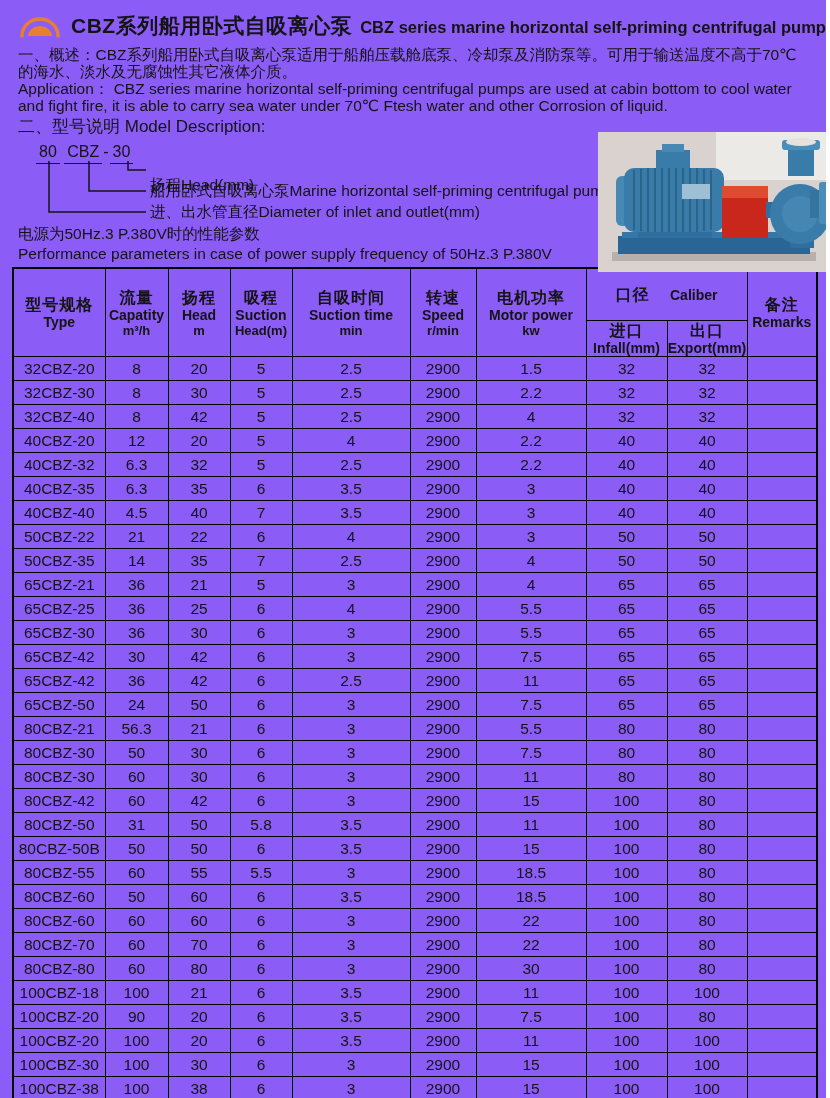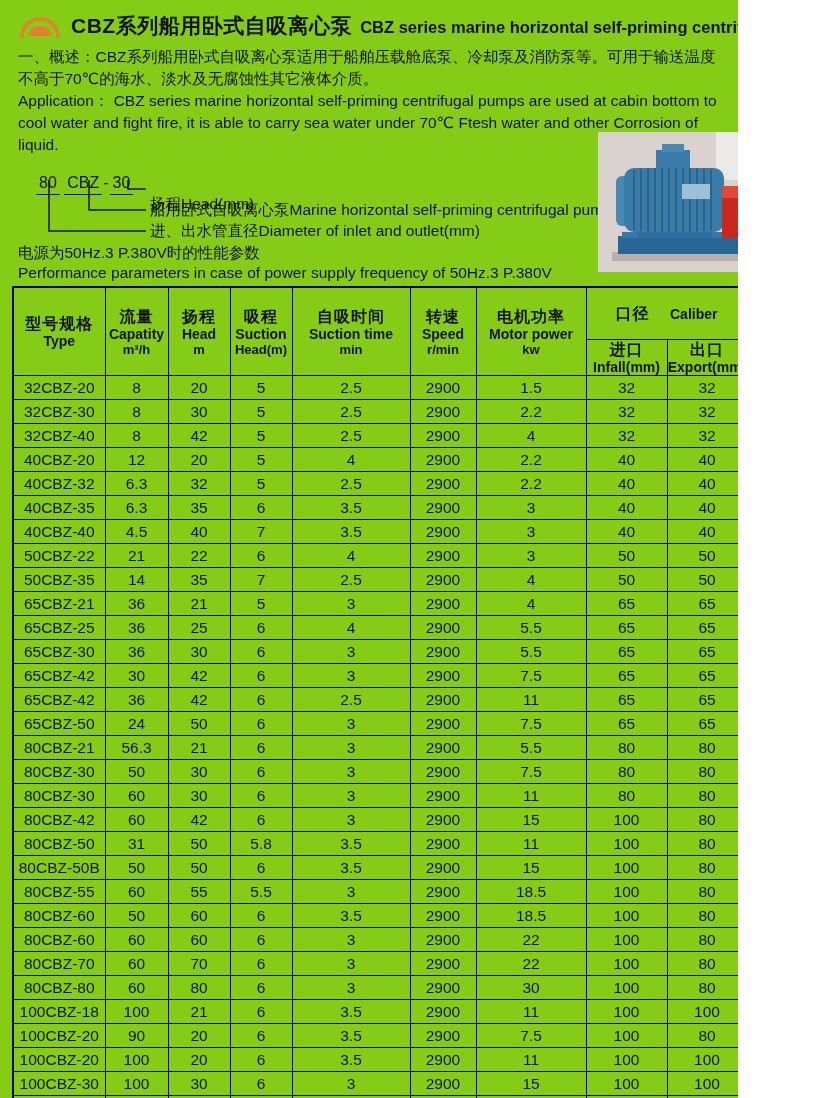--- a/index.html
+++ b/index.html
@@ -1,38 +1,38 @@
 <!DOCTYPE html>
 <html><head>
 <meta charset="utf-8">
 <style>
   * { box-sizing: border-box; }
   html,body { margin:0; padding:0; background:#ffffff; }
   .page {
-    width:738px; height:1098px; position:relative; overflow:hidden;
-    background:#84cc16; color:#141414;
+    width:826px; height:1098px; position:relative; overflow:hidden;
+    background:#8b5cf6; color:#141414;
     font-family:"Liberation Sans", "DejaVu Sans", sans-serif;
   }
   .inner { padding:10px 12px 0 14px; }
 
   
   .title-row { display:flex; align-items:center; gap:9px; margin:2px 0 4px 4px; }
   .logo svg { display:block; }
   .page-title { margin:0; display:flex; align-items:baseline; gap:8px; white-space:nowrap; }
   .title-zh { font-size:21px; font-weight:bold; letter-spacing:0.5px; }
   .title-en { font-size:16.5px; font-weight:bold; }
 
   
-  .para { margin:0 2px 0 4px; font-size:15.5px; line-height:22px; }
+  .para { margin:0 2px 0 4px; font-size:15.5px; line-height:17px; }
   .para.first { margin-top:6px; }
   .section-heading { margin:3px 0 0 4px; font-size:17px; font-weight:normal; line-height:20px; }
 
   
   .model-block { position:relative; height:84px; margin:2px 0 0 4px; }
-  .code { position:absolute; left:18px; top:16px; font-size:16px; }
+  .code { position:absolute; left:18px; top:4px; font-size:16px; }
   .code span { display:inline-block; }
   .code .u { border-bottom:1.5px solid #141414; padding:0 3px 2px 3px; }
   .code .dash { padding:0 1px 2px 1px; }
   .diagram-lines { position:absolute; left:0; top:0; }
   .dlabel { position:absolute; left:132px; font-size:15.5px; line-height:20px; white-space:nowrap; }
   .dlabel.l1 { top:36px; }
   .dlabel.l2 { top:42px; }
   .dlabel.l3 { top:63px; }
 
   
@@ -76,20 +76,21 @@
       </span>
       <h1 class="page-title">
         <span class="title-zh">CBZ系列船用卧式自吸离心泵</span>
         <span class="title-en">CBZ series marine horizontal self-priming centrifugal pumps</span>
       </h1>
     </div>
 
     <p class="para first">一、概述：CBZ系列船用卧式自吸离心泵适用于船舶压载舱底泵、冷却泵及消防泵等。可用于输送温度不高于70℃的海水、淡水及无腐蚀性其它液体介质。</p>
     <p class="para">Application：  CBZ series marine horizontal self-priming centrifugal pumps are used at cabin bottom to cool water and fight fire, it is able to carry sea water under 70℃ Ftesh water and other Corrosion of liquid.</p>
 
+    <h2 class="section-heading">二、型号说明  Model Description:</h2>
 
     <div class="model-block">
       <svg class="diagram-lines" width="600" height="84" viewBox="0 0 600 84">
         <path d="M31 22 V73 H128" stroke="#141414" stroke-width="1.5" fill="none"></path>
         <path d="M71 22 V52 H128" stroke="#141414" stroke-width="1.5" fill="none"></path>
         <path d="M110 22 V31 H128" stroke="#141414" stroke-width="1.5" fill="none"></path>
       </svg>
       <div class="code">
         <span class="u">80</span>
         <span class="u">CBZ</span><span class="dash">-</span><span class="u">30</span>

